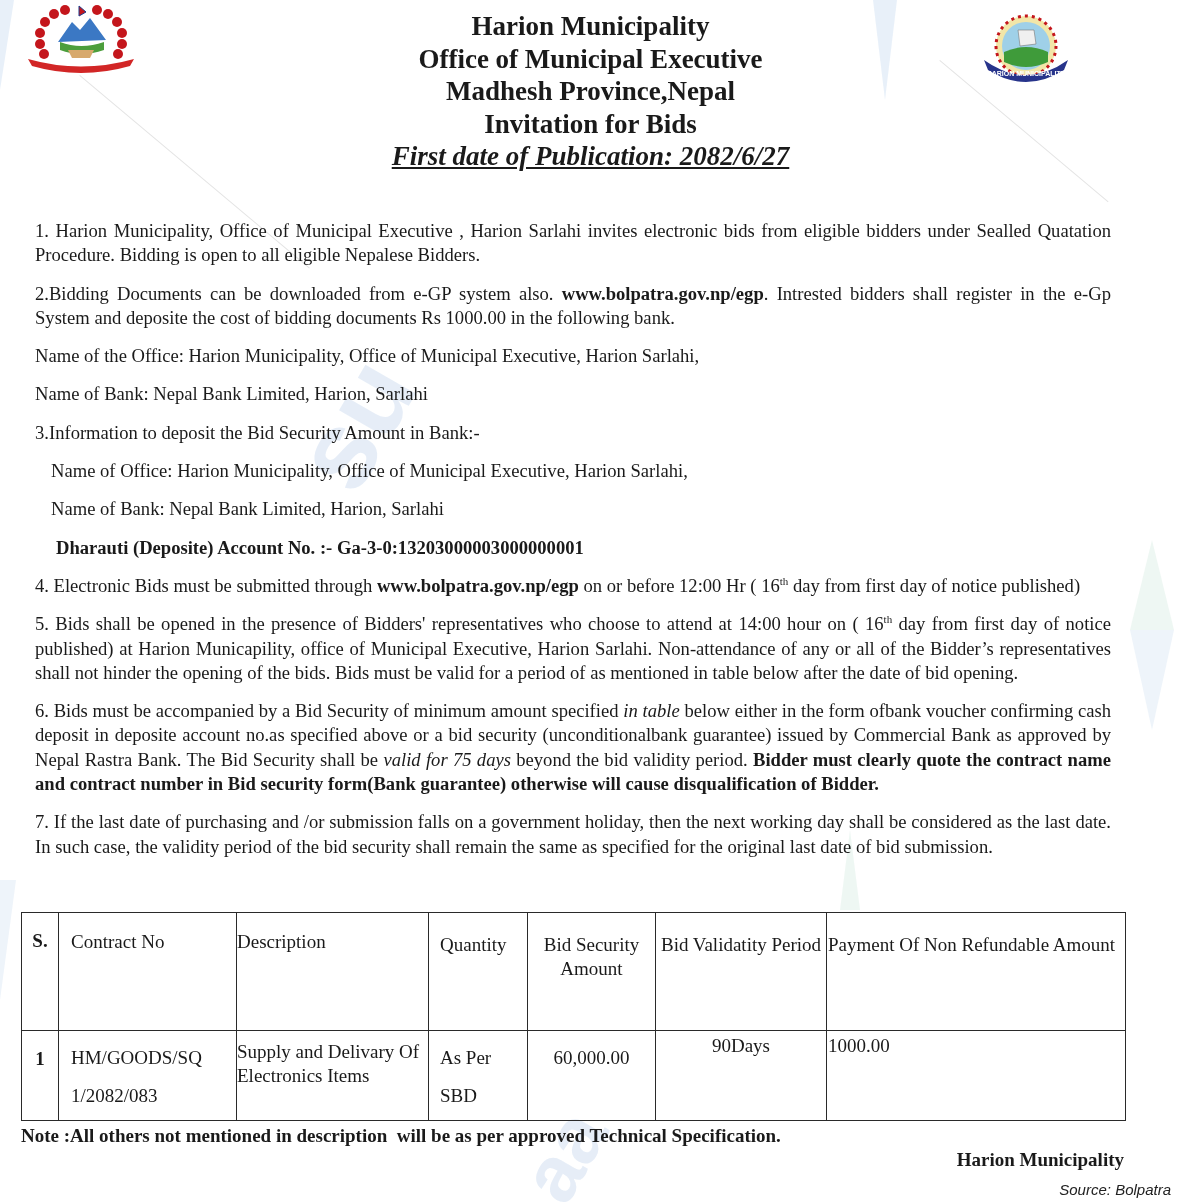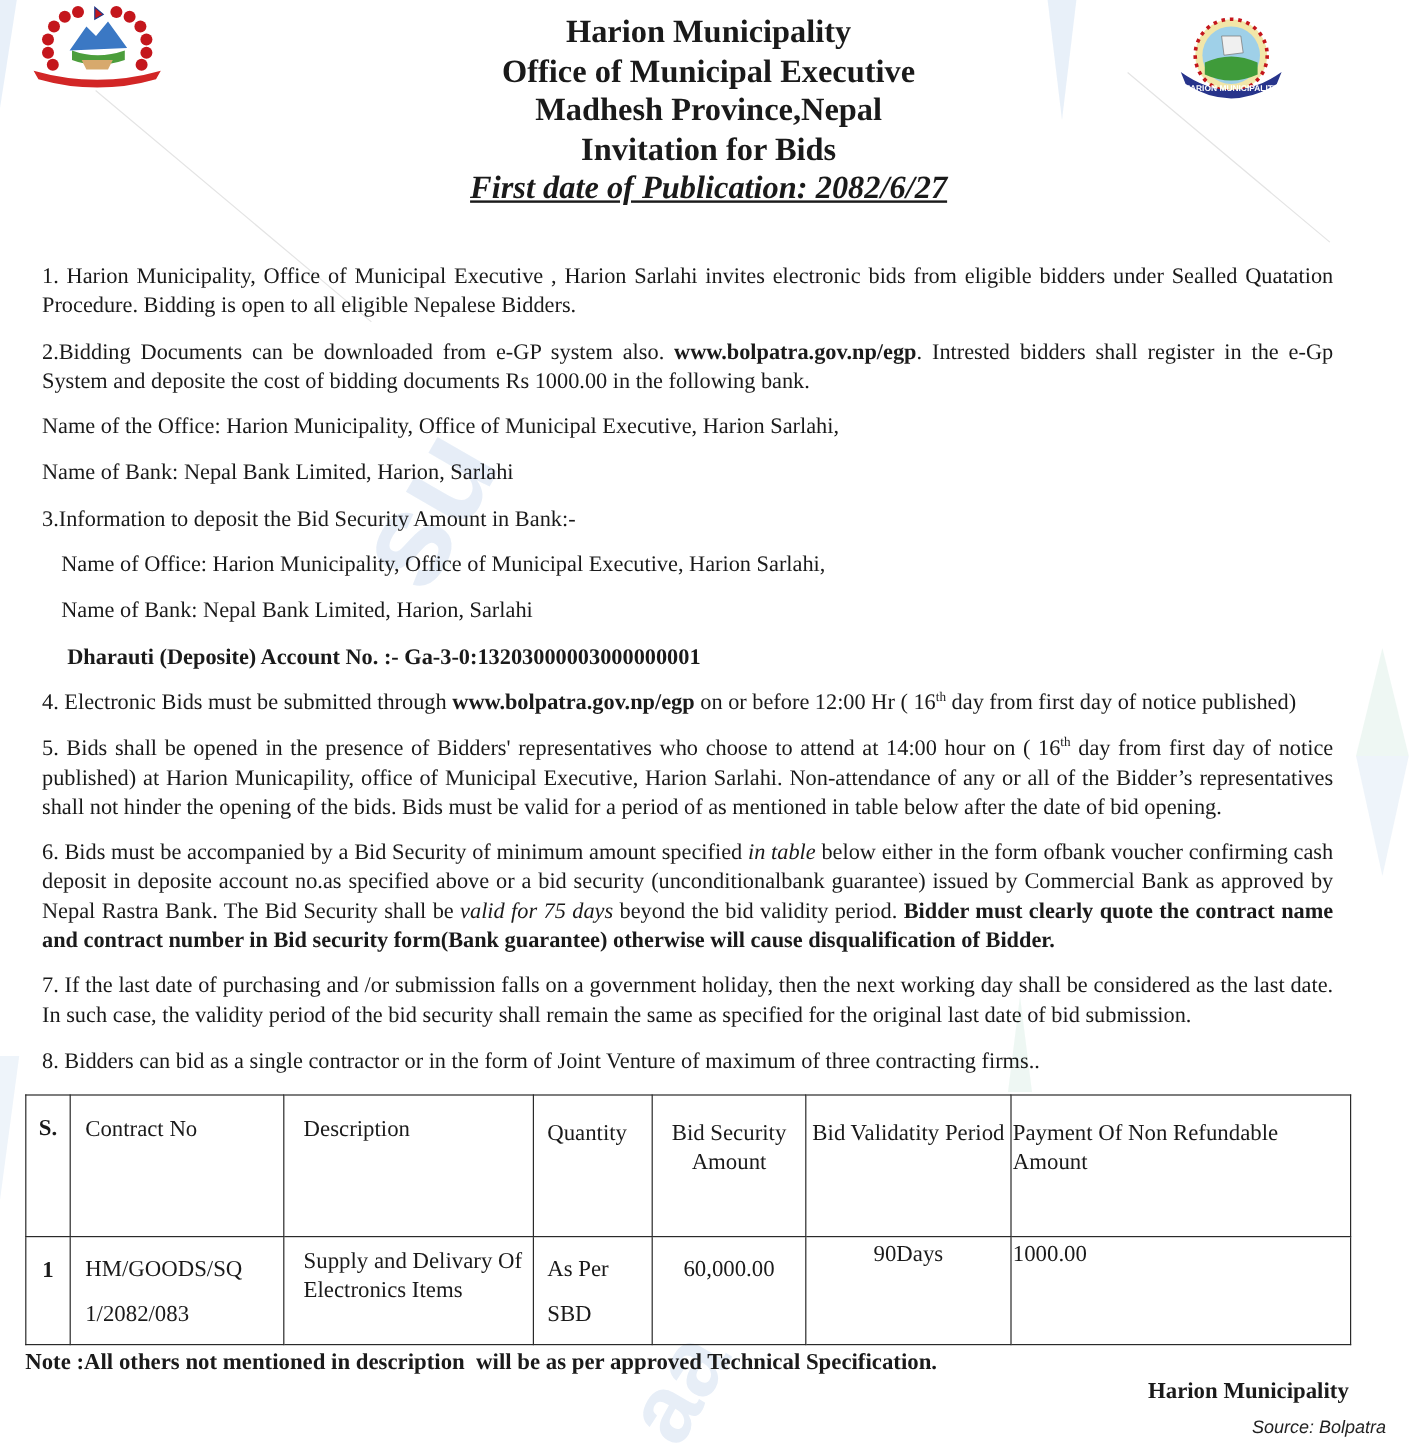--- a/index.html
+++ b/index.html
@@ -39,36 +39,36 @@
     border-collapse: collapse; font-size: 19px; line-height: 24px;
   }
   table.bids th, table.bids td {
     border: 1.5px solid #2a2a2a; vertical-align: top; font-weight: normal;
   }
   table.bids thead tr { height: 118px; }
   table.bids tbody tr { height: 90px; }
   table.bids th { padding-top: 20px; }
   .c-s { width: 34px; text-align: center; font-weight: bold !important; padding-top: 16px !important; }
   .c-contract { width: 164px; text-align: left; padding-left: 12px; }
-  .c-desc { width: 190px; text-align: left; padding-left: 16px; }
+  .c-desc { width: 190px; text-align: left; padding-left: 0; }
   .c-qty { width: 86px; text-align: left; padding-left: 11px; }
   .c-sec { width: 125px; text-align: center; }
   .c-val { width: 168px; text-align: center; }
   .c-pay { text-align: left; margin-left: 14px; }
   th.c-contract, th.c-desc { padding-top: 17px !important; }
   td { padding-top: 13px; }
   td.c-contract { line-height: 38px; padding-top: 8px; }
   td.c-qty { line-height: 38px; padding-top: 8px; }
   td.c-sec { padding-top: 15px; }
   td.c-val, td.c-pay { padding-top: 3px; }
   td.c-desc { padding-top: 9px; }
 
   .note { position: absolute; left: 21px; top: 1125px; font-weight: bold; font-size: 19px; white-space: pre; }
   .signoff { position: absolute; right: 57px; top: 1149px; font-weight: bold; font-size: 19px; }
-  .source { position: absolute; right: 26px; top: 1181px; font-style: italic; font-size: 15px; font-family: "Liberation Sans", sans-serif; color: #222; }
+  .source { position: absolute; right: 10px; top: 1181px; font-style: italic; font-size: 15px; font-family: "Liberation Sans", sans-serif; color: #222; }
 </style>
 </head>
 <body>
 
 <div class="wm wm-tri" style="left:0;top:0;border-left:14px solid #bcd3ee;border-right:0;border-bottom:90px solid transparent;"></div>
 <div class="wm wm-tri" style="left:873px;top:0;border-left:12px solid transparent;border-right:12px solid transparent;border-top:100px solid #bcd3ee;"></div>
 <div class="wm wm-tri" style="left:1130px;top:540px;border-left:22px solid transparent;border-right:22px solid transparent;border-bottom:90px solid #cfe9dc;"></div>
 <div class="wm wm-tri" style="left:1130px;top:630px;border-left:22px solid transparent;border-right:22px solid transparent;border-top:100px solid #cfe0f2;"></div>
 <div class="wm wm-tri" style="left:840px;top:830px;border-left:10px solid transparent;border-right:10px solid transparent;border-bottom:80px solid #cfe9dc;"></div>
 <div class="wm wm-tri" style="left:0;top:880px;border-left:16px solid #cfe0f2;border-bottom:120px solid transparent;"></div>
@@ -123,21 +123,20 @@
   <p>Name of the Office: Harion Municipality, Office of Municipal Executive, Harion Sarlahi,</p>
   <p>Name of Bank: Nepal Bank Limited, Harion, Sarlahi</p>
   <p>3.Information to deposit the Bid Security Amount in Bank:-</p>
   <p class="indent">Name of Office: Harion Municipality, Office of Municipal Executive, Harion Sarlahi,</p>
   <p class="indent">Name of Bank:  Nepal Bank Limited, Harion, Sarlahi</p>
   <p class="b indent2">Dharauti (Deposite) Account No. :- Ga-3-0:13203000003000000001</p>
   <p><span>4. Electronic Bids must be submitted through </span><span class="b">www.bolpatra.gov.np/egp</span><span> on or before 12:00 Hr ( 16</span><sup>th</sup><span>  day from first day of notice published)</span></p>
   <p><span>5. Bids shall be opened in the presence of Bidders' representatives who choose to attend at 14:00 hour on  ( 16</span><sup>th</sup><span>  day from first day of notice published) at Harion Municapility, office of Municipal Executive, Harion Sarlahi. Non-attendance of any or all of the Bidder’s representatives shall not hinder the opening of the bids. Bids must be valid for a period of as mentioned in table below after the date of bid opening.</span></p>
   <p><span>6. Bids must be accompanied by a Bid Security of minimum amount specified </span><span class="i">in table</span><span> below either in the form ofbank voucher confirming cash deposit in deposite account no.as specified above or a bid security (unconditionalbank guarantee) issued by Commercial Bank as approved by Nepal Rastra Bank. The Bid Security shall be </span><span class="i">valid for 75 days</span><span> beyond the bid validity period.</span> <span class="b">Bidder must clearly quote the contract name and contract number in Bid security form(Bank guarantee) otherwise will cause disqualification of Bidder.</span></p>
   <p>7. If the last date of purchasing and /or submission falls on a government holiday, then the next working day shall be considered as the last date. In such case, the validity period of the bid security shall remain the same as specified for the original last date of bid submission.</p>
-  <p>8. Bidders can bid as a single contractor or in the form of Joint Venture of maximum of three contracting firms..</p>
 </div>
 
 <table class="bids">
   <thead>
     <tr>
       <th class="c-s">S.</th>
       <th class="c-contract">Contract No</th>
       <th class="c-desc">Description</th>
       <th class="c-qty">Quantity</th>
       <th class="c-sec">Bid Security Amount</th>

